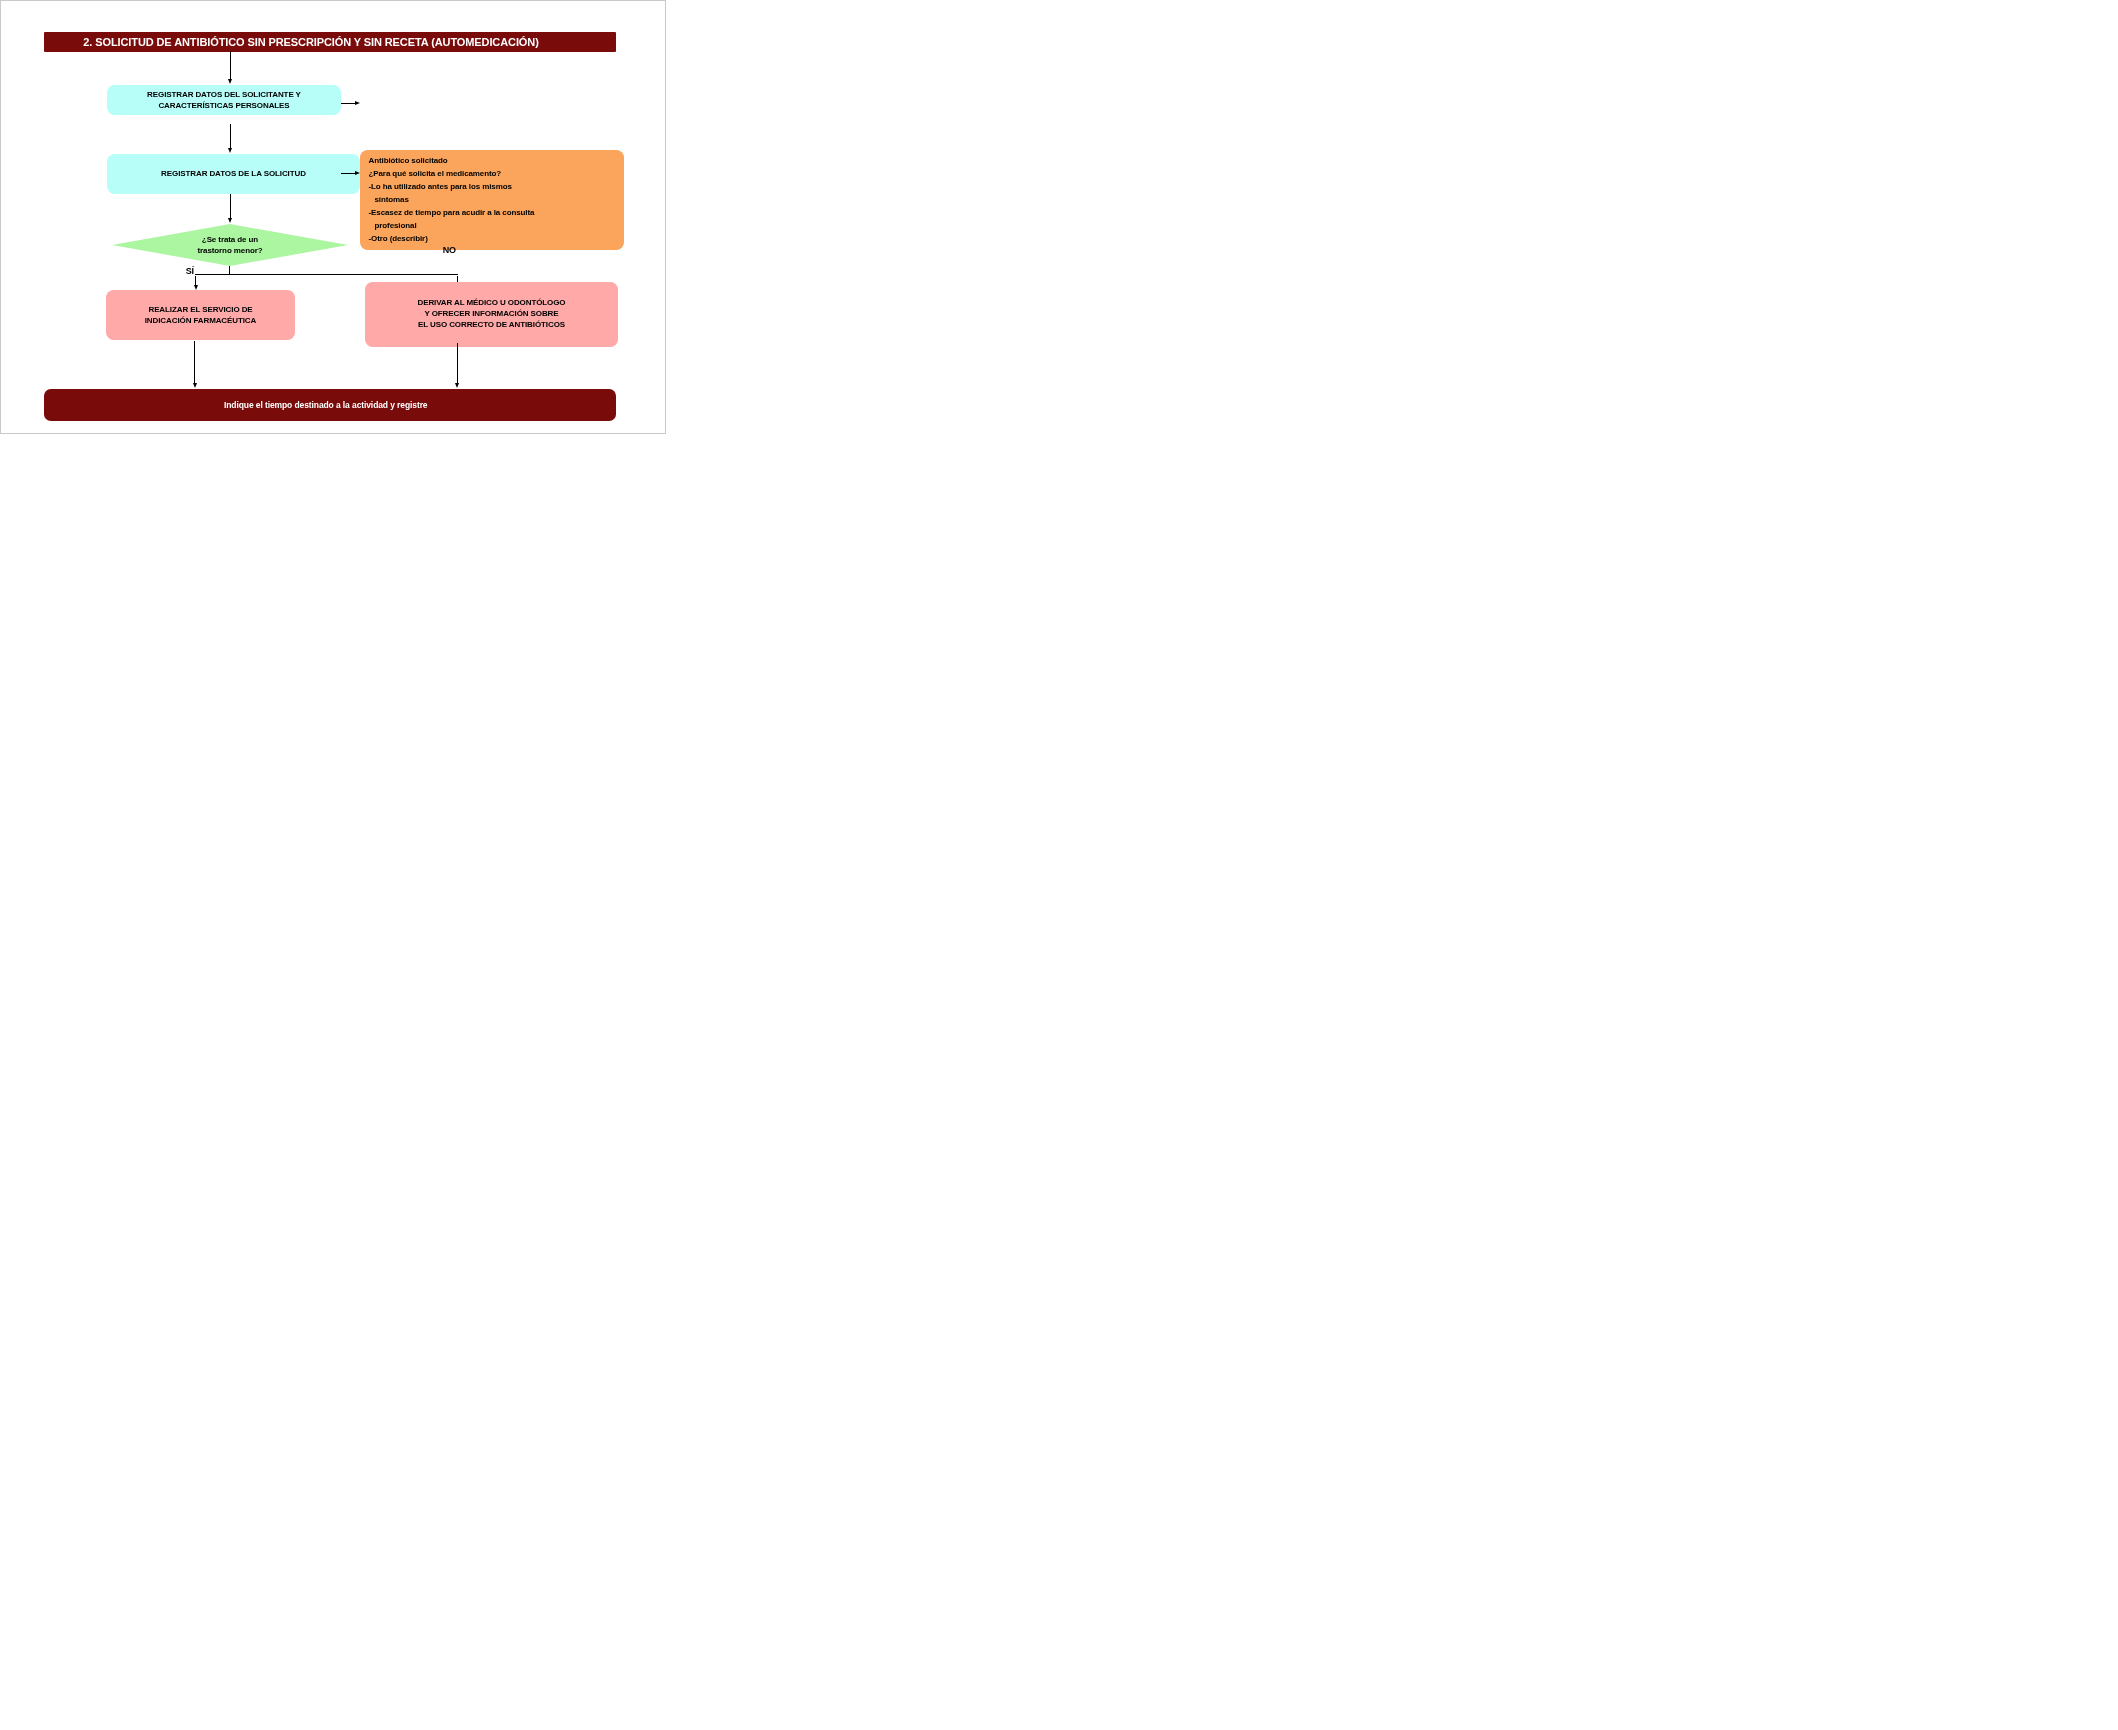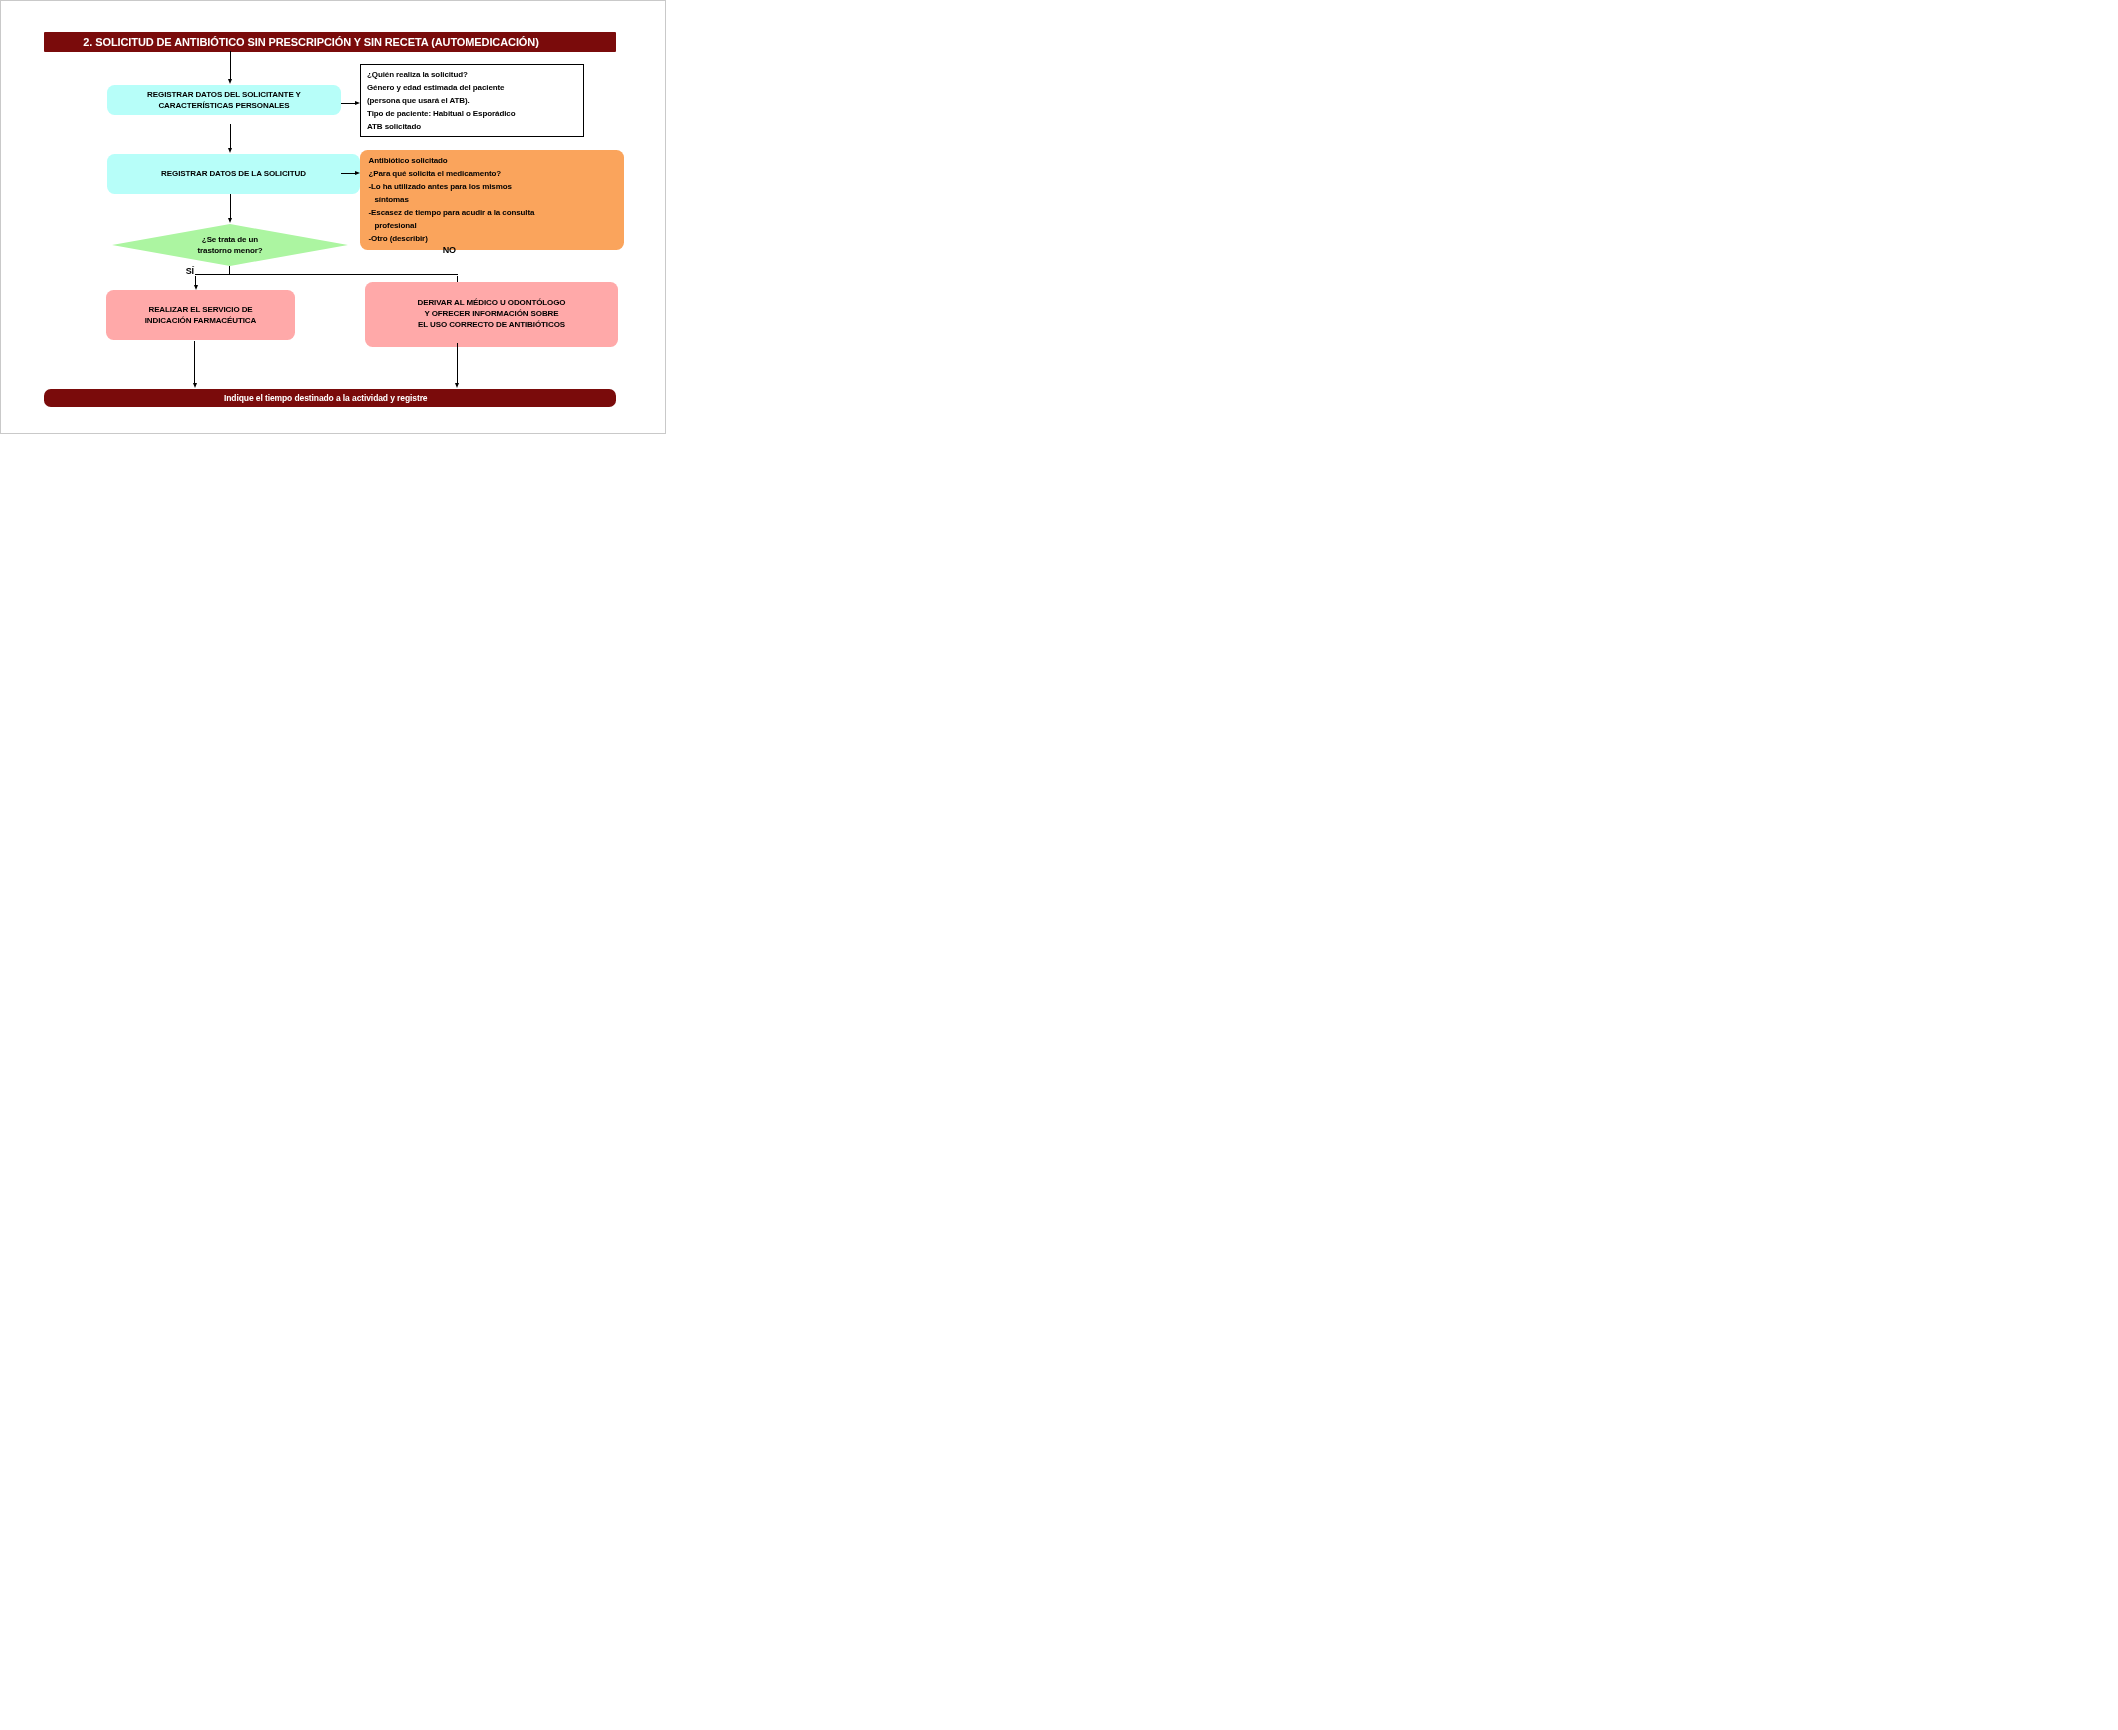--- a/index.html
+++ b/index.html
@@ -22,21 +22,21 @@
   .bar {
     position: absolute;
     background: var(--maroon, #7a0b0b);
     color: #ffffff;
     display: flex;
     align-items: center;
     justify-content: center;
     text-align: center;
   }
   .title-bar  { left:43px; top:30.5px;  width:572px; height:20px; border-radius:1px; font-size:11px; padding-right:38px; box-sizing:border-box;text-align:right; }
-  .bottom-bar { left:43px; top:388px; width:572px; height:18px; border-radius:6.8px; font-size:8.5px; padding-right:8.5px; box-sizing:border-box; }
+  .bottom-bar { left:43px; top:388px; width:572px; height:32px; border-radius:6.8px; font-size:8.5px; padding-right:8.5px; box-sizing:border-box; }
 
   .box {
     position: absolute;
     display: flex;
     flex-direction: column;
     align-items: center;
     justify-content: center;
     text-align: center;
     font-size: 8px;
     line-height: 1.38;
@@ -128,27 +128,20 @@
   <div class="arrow-down" style="left:227px; top:78px;"></div>
 
   <div class="box cyan step1">
     <div>REGISTRAR DATOS DEL SOLICITANTE Y</div>
     <div>CARACTERÍSTICAS PERSONALES</div>
   </div>
 
   <div class="hline" style="left:340px; top:102px; width:14px;"></div>
   <div class="arrow-right" style="left:354px; top:100px;"></div>
 
-  <div class="note note1">
-    <div>¿Quién realiza la solicitud?</div>
-    <div>Género y edad estimada del paciente</div>
-    <div>(persona que usará el ATB).</div>
-    <div>Tipo de paciente: Habitual o Esporádico</div>
-    <div>ATB solicitado</div>
-  </div>
 
   <div class="vline" style="left:229px; top:123px; height:24px;"></div>
   <div class="arrow-down" style="left:227px; top:147px;"></div>
 
   <div class="box cyan step2">
     <div>REGISTRAR DATOS DE LA SOLICITUD</div>
   </div>
 
   <div class="hline" style="left:340px; top:172px; width:14px;"></div>
   <div class="arrow-right" style="left:354px; top:170px;"></div>

